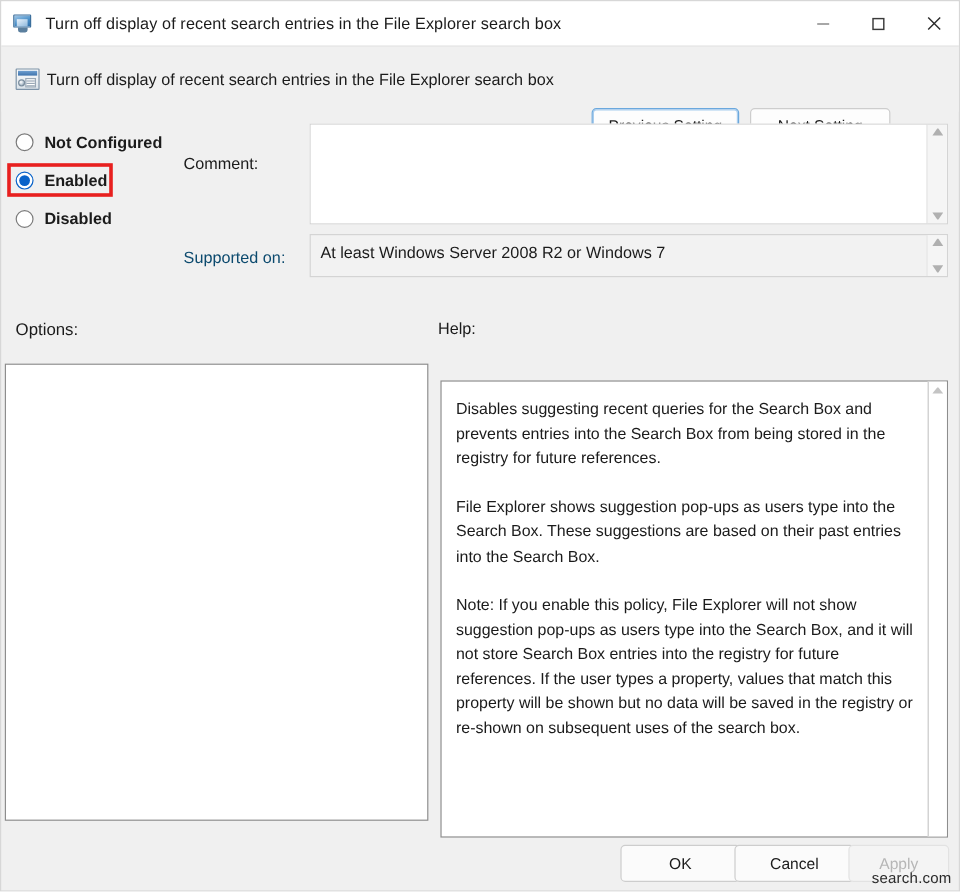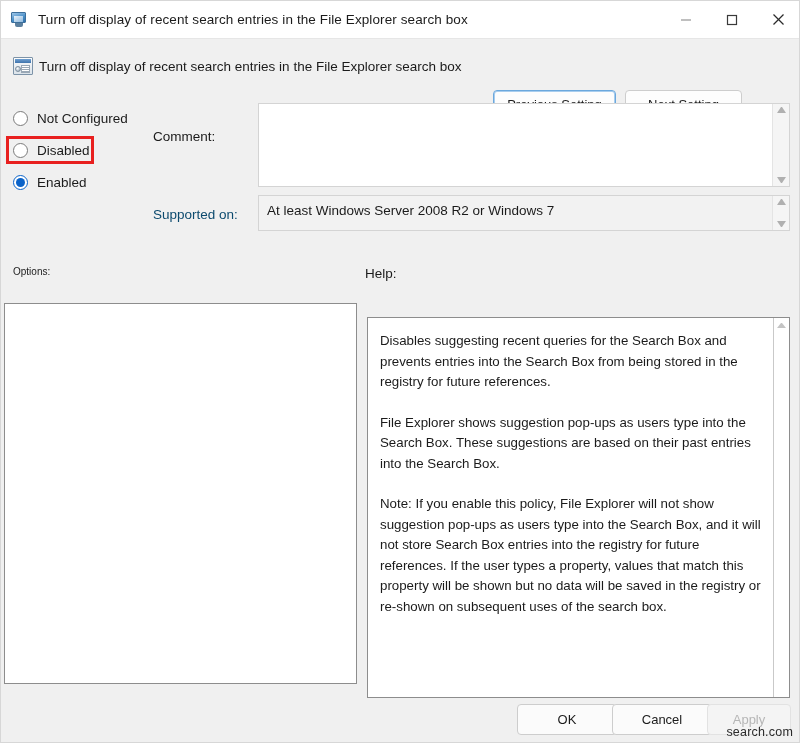--- a/index.html
+++ b/index.html
@@ -115,20 +115,21 @@
     box-shadow: 0 0 0 1px #a8cdee inset;
   }
   #btn-next-setting { left: 624px; width: 117px; }
 
   
   #state-group { position: absolute; left: 12px; top: 104px; width: 150px; }
   .radio-row {
     display: flex; align-items: center;
     height: 26px; margin-bottom: 6px;
     position: relative;
+    font-weight: bold;
   }
   .radio-mark {
     width: 15px; height: 15px; border-radius: 50%;
     border: 1px solid #7b7b7b; background: #ffffff;
     flex: none; margin-right: 9px; position: relative;
   }
   .radio-row.checked .radio-mark {
     border: 1px solid #0a63c9;
     background: #ffffff;
   }
@@ -200,21 +201,21 @@
   }
   .sb-arrow.down {
     border-left: 4.5px solid transparent;
     border-right: 4.5px solid transparent;
     border-top: 6px solid #b0b0b0;
   }
 
   
   #options-label {
     position: absolute; left: 12px; top: 265px;
-    font-size: 10px; color: #1b1b1b;
+    font-size: 14px; color: #1b1b1b;
   }
   #help-label {
     position: absolute; left: 364px; top: 265px;
     font-size: 13.5px; color: #1b1b1b;
   }
 
   
   #options-panel {
     position: absolute; left: 3px; top: 302px;
     width: 353px; height: 381px;
@@ -326,27 +327,27 @@
     <div id="header-title">Turn off display of recent search entries in the File Explorer search box</div>
     <button class="nav-btn" id="btn-prev-setting">Previous Setting</button>
     <button class="nav-btn" id="btn-next-setting">Next Setting</button>
   </div>
 
   <div id="state-group">
     <div class="radio-row">
       <span class="radio-mark"></span>
       <span class="radio-label">Not Configured</span>
     </div>
+    <div class="radio-row checked">
+      <span class="radio-mark"></span>
+      <span class="radio-label">Enabled</span>
+    </div>
     <div class="radio-row">
       <span class="radio-mark"></span>
       <span class="radio-label">Disabled</span>
-    </div>
-    <div class="radio-row checked">
-      <span class="radio-mark"></span>
-      <span class="radio-label">Enabled</span>
     </div>
   </div>
   <div id="highlight-box"></div>
 
   <div id="comment-label">Comment:</div>
   <div id="comment-box">
     <textarea id="comment-text" placeholder="" style=""></textarea>
     <div class="sb-full">
       <span class="sb-arrow up"></span>
       <span class="sb-arrow down"></span>

